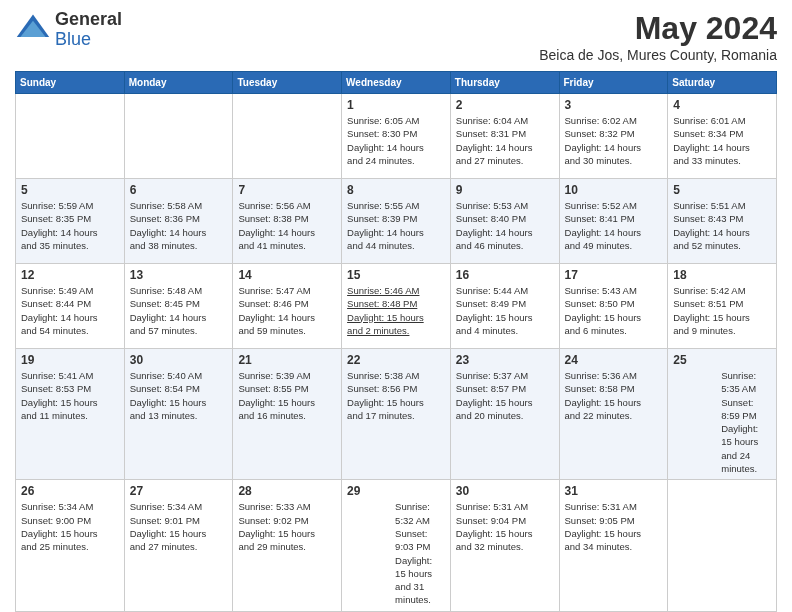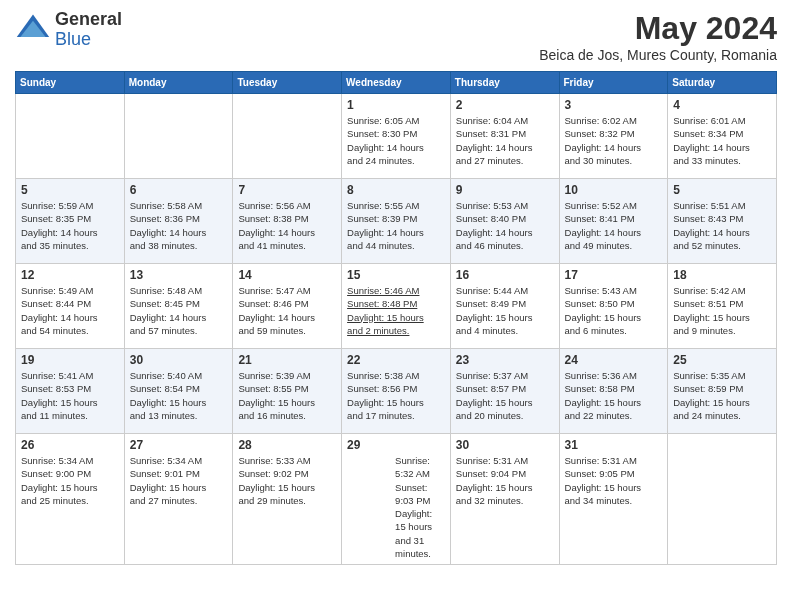--- a/index.html
+++ b/index.html
@@ -305,21 +305,21 @@
         </td>
         <td>
           <span class="day-number">24</span>
           <div class="cell-info" style="white-space: pre-line;">Sunrise: 5:36 AM
 Sunset: 8:58 PM
 Daylight: 15 hours
 and 22 minutes.</div>
         </td>
         <td>
           <span class="day-number">25</span>
-          <div class="cell-info" style="white-space: pre-line;">Sunrise: 5:35 AM
+          <div class="cell-info" style="white-space: pre-line; margin-left: 48px;">Sunrise: 5:35 AM
 Sunset: 8:59 PM
 Daylight: 15 hours
 and 24 minutes.</div>
         </td>
       </tr>
       <tr>
         <td>
           <span class="day-number">26</span>
           <div class="cell-info" style="white-space: pre-line;">Sunrise: 5:34 AM
 Sunset: 9:00 PM

